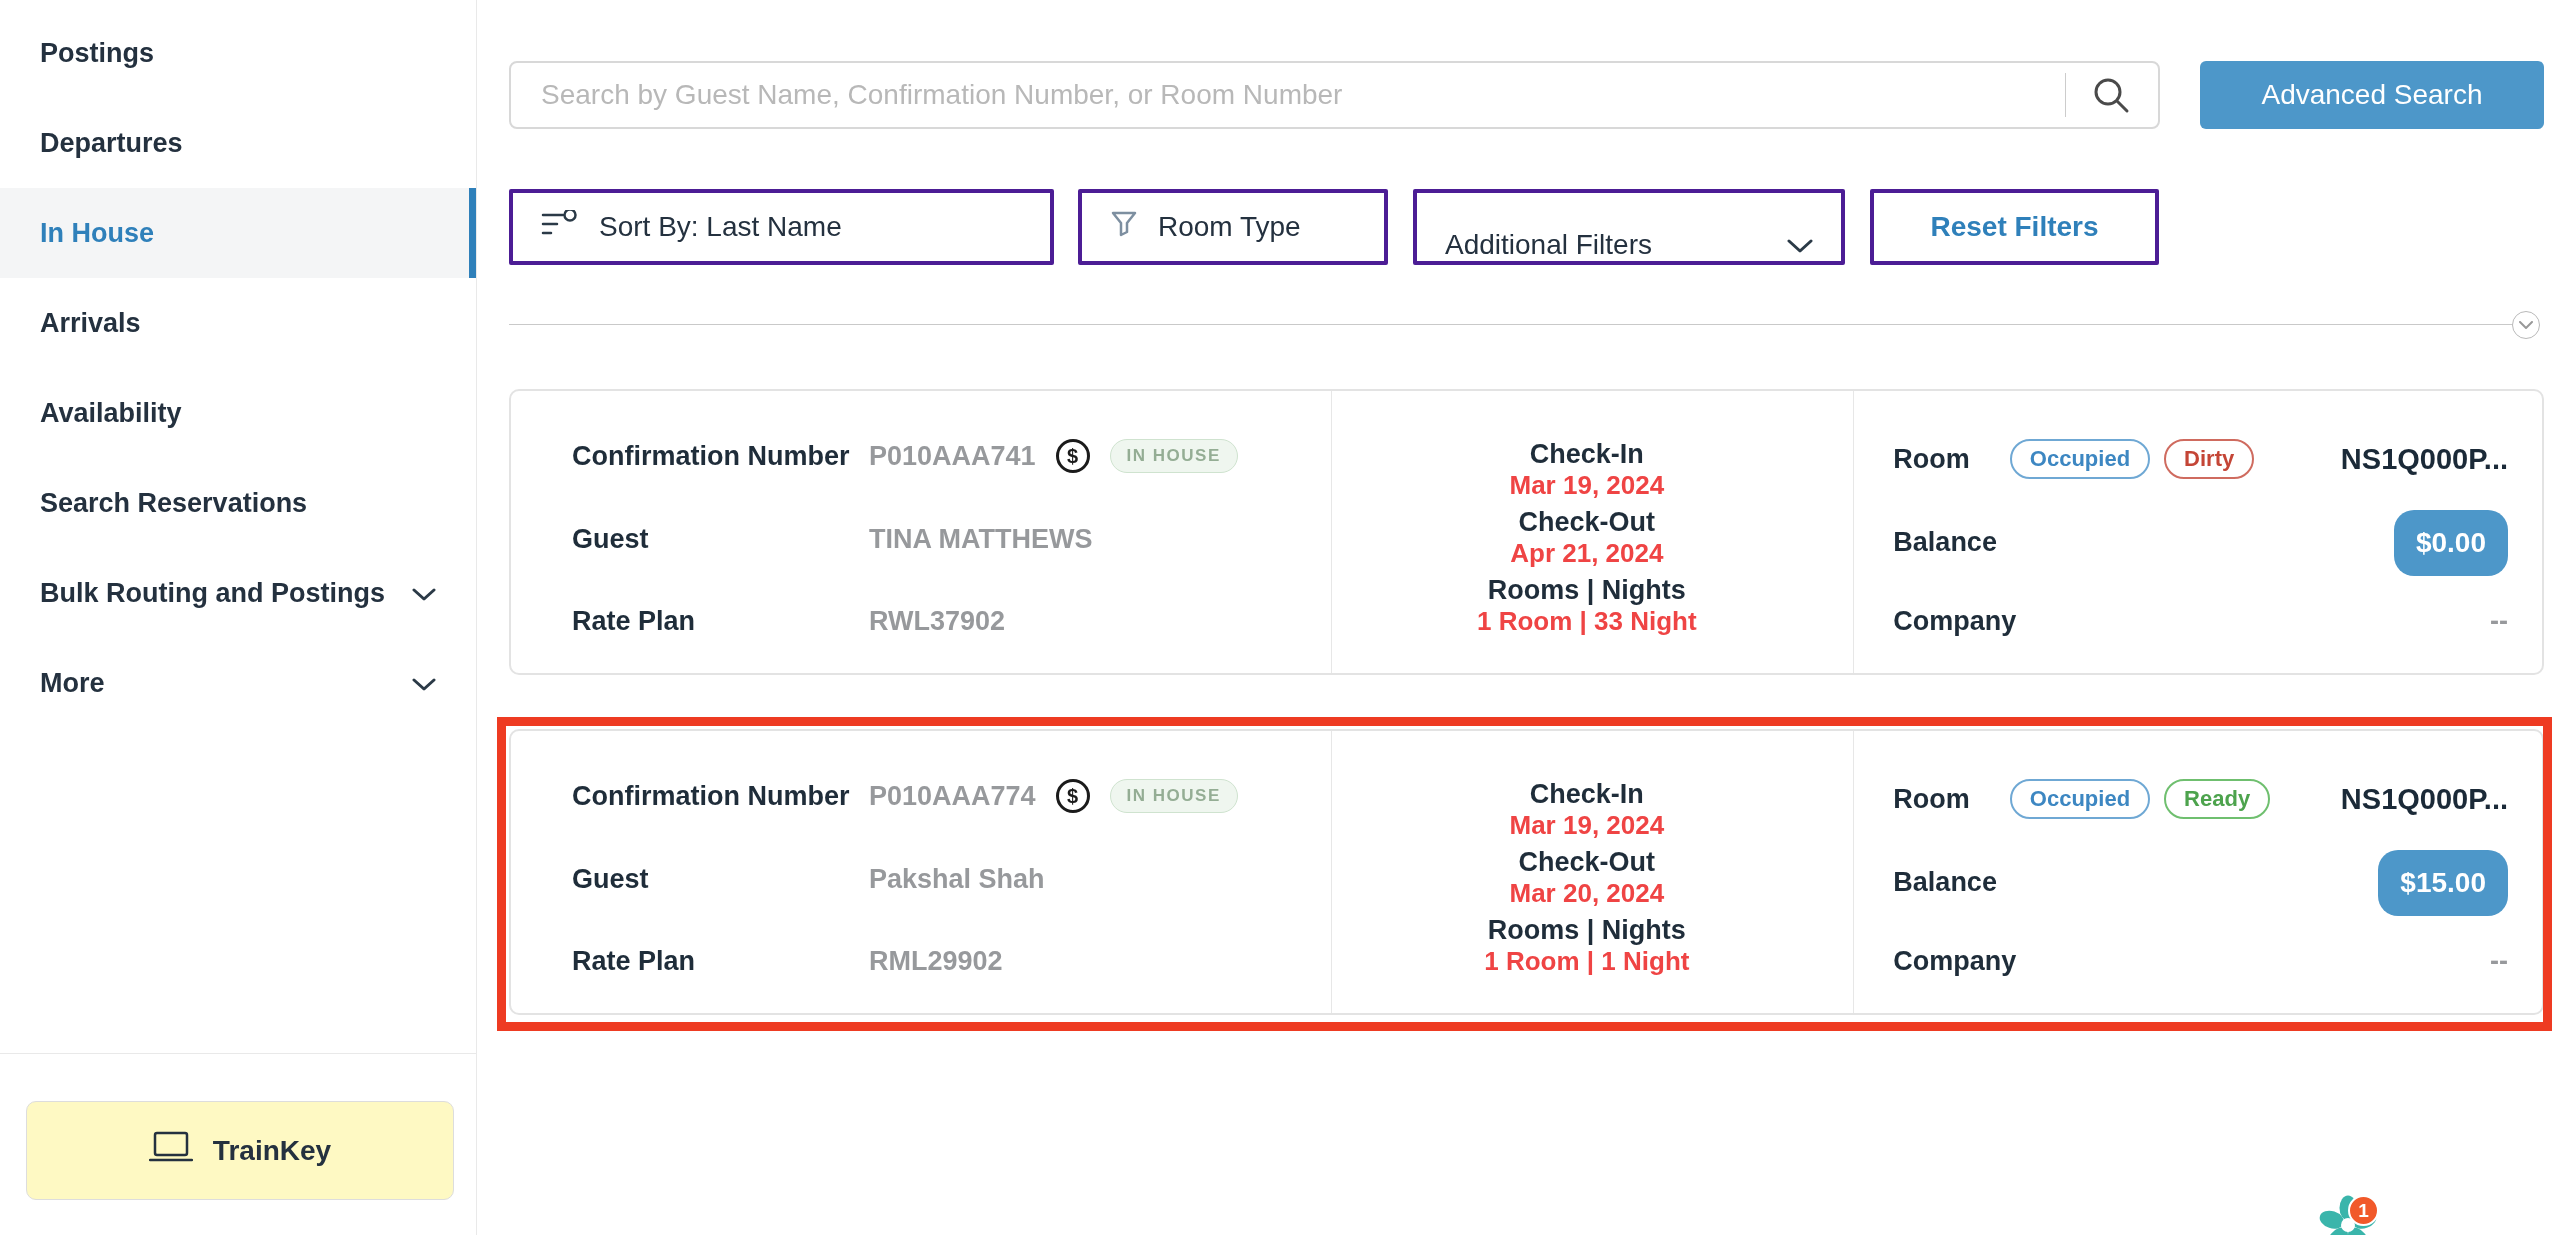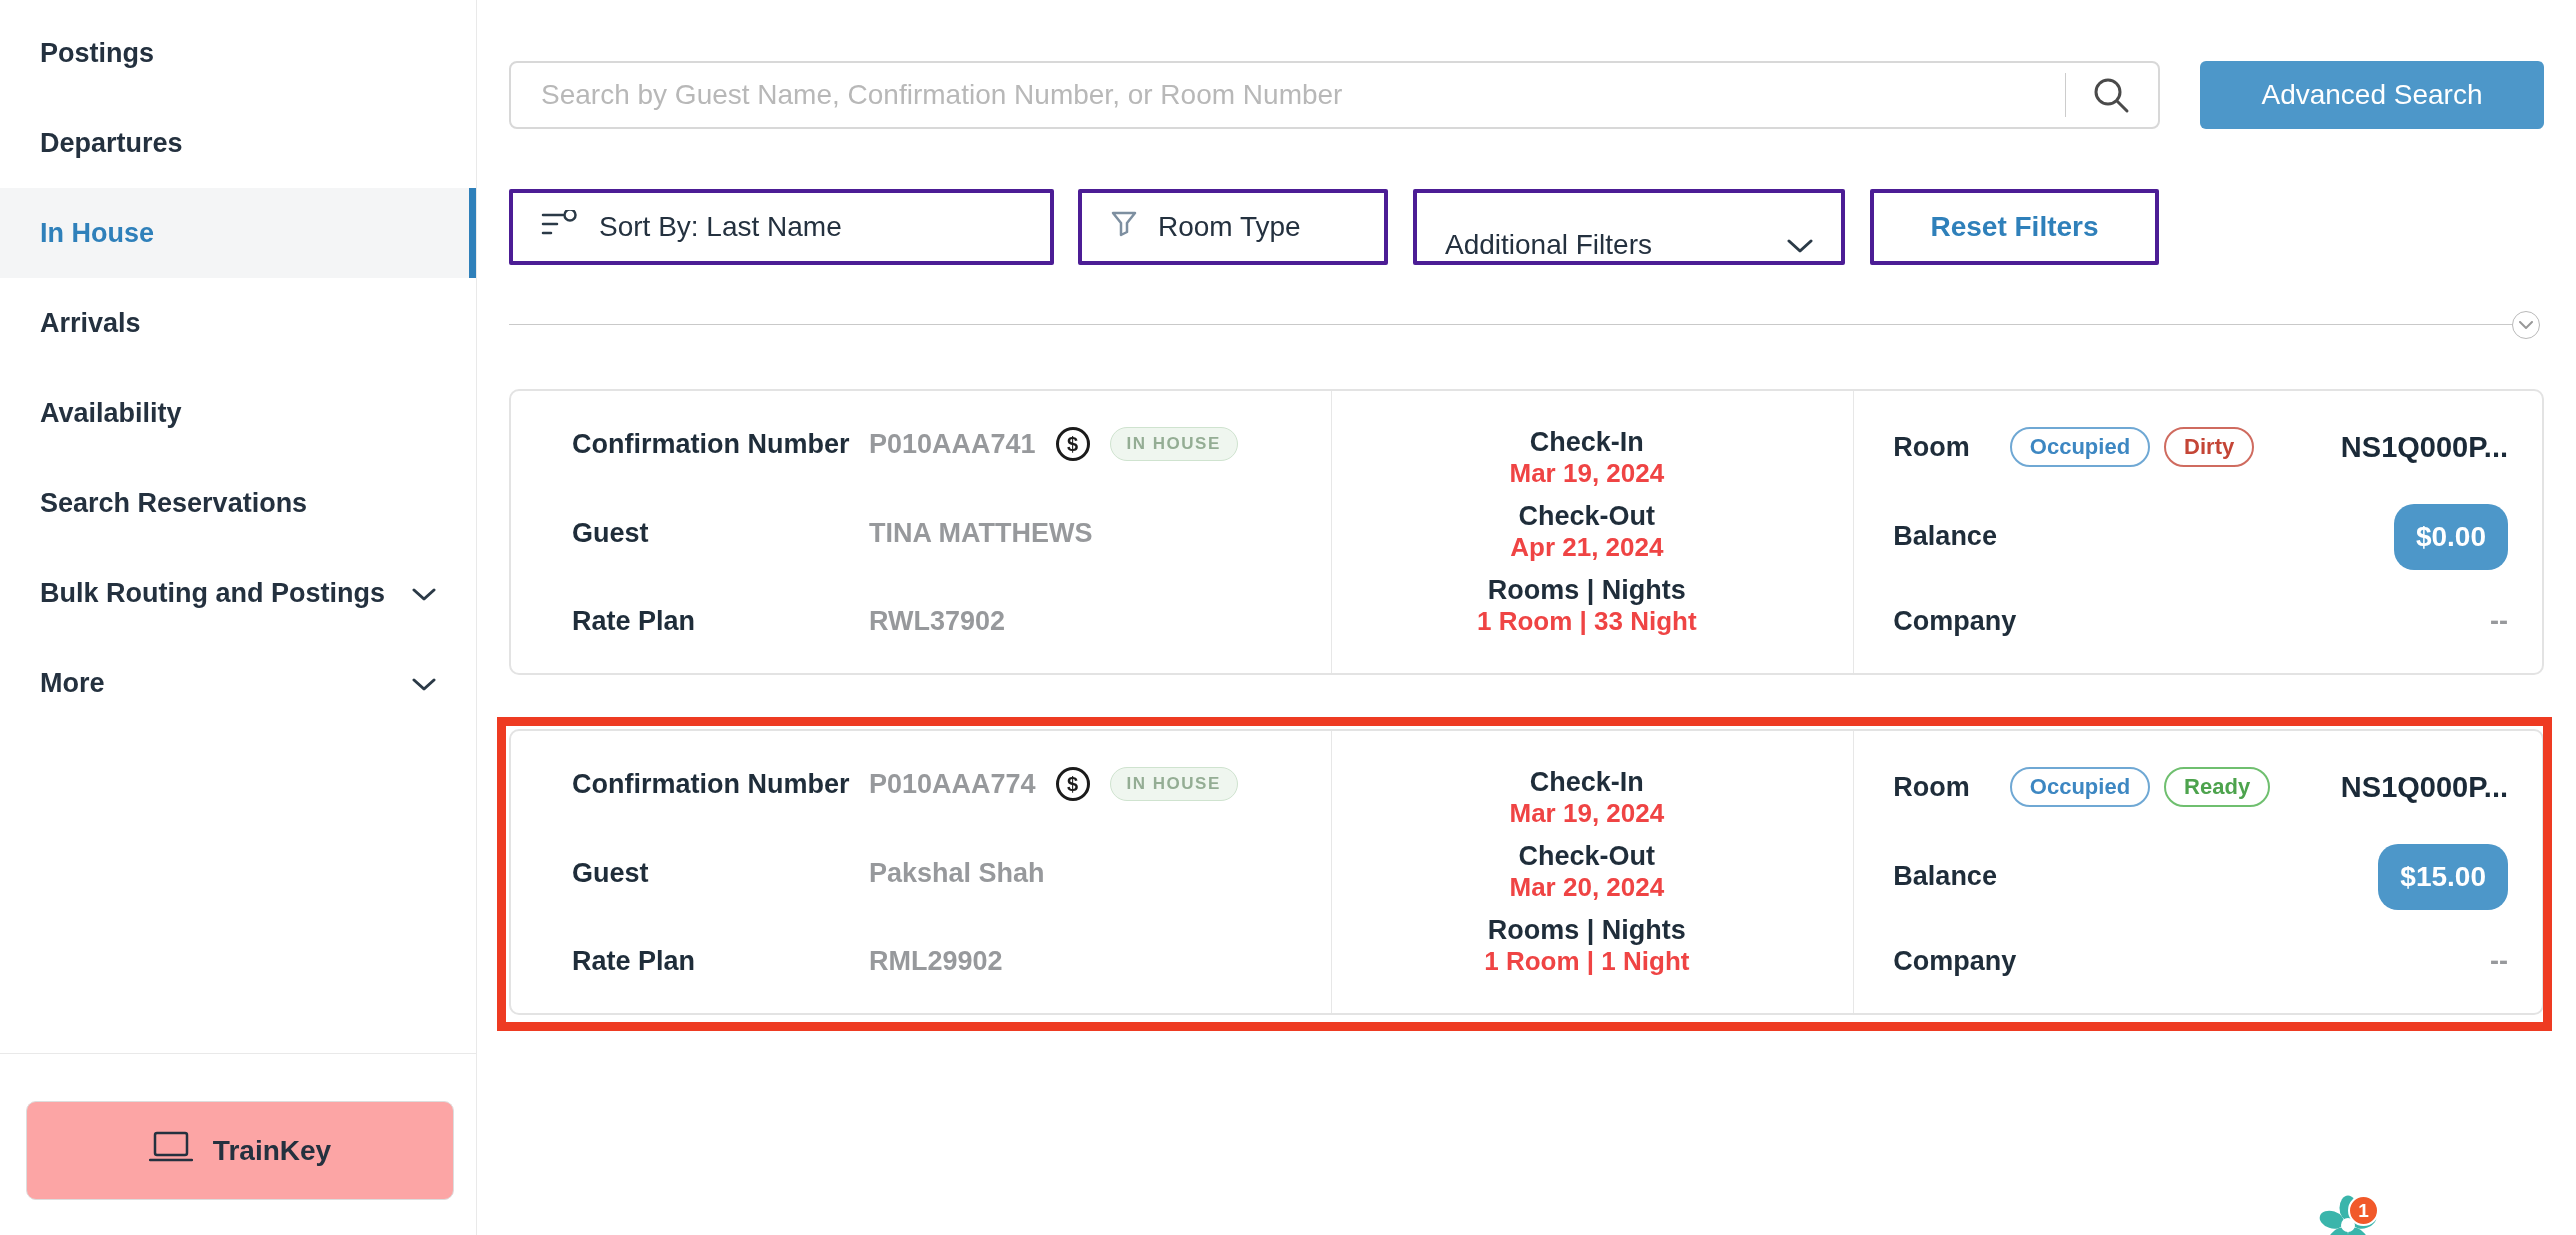--- a/index.html
+++ b/index.html
@@ -10,21 +10,21 @@
   }
 
   
   .sidebar { position:absolute; left:0; top:0; width:477px; height:1235px; background:#fff; border-right:1px solid #e9e9e9; }
   .nav { position:absolute; top:8px; left:0; right:0; }
   .nav-item { height:90px; display:flex; align-items:center; justify-content:space-between; padding:0 40px; font-size:27px; font-weight:600; color:#24313f; cursor:pointer; position:relative; }
   .nav-item.active { background:#f4f5f6; color:#2f80ba; }
   .nav-item.active::after { content:""; position:absolute; right:0; top:0; bottom:0; width:7px; background:#2f80ba; }
   .nav-chevron { flex-shrink:0; }
   .sidebar-divider { position:absolute; left:0; right:0; top:1053px; height:1px; background:#e9e9e9; }
-  .trainkey-btn { position:absolute; left:26px; top:1101px; width:428px; height:99px; background:#fca5a5; border:1px solid #dddddd; border-radius:10px; display:flex; align-items:center; justify-content:center; gap:20px; font-size:28px; font-weight:700; color:#24313f; cursor:pointer; }
+  .trainkey-btn { position:absolute; left:26px; top:1101px; width:428px; height:99px; background:#fef9c3; border:1px solid #dddddd; border-radius:10px; display:flex; align-items:center; justify-content:center; gap:20px; font-size:28px; font-weight:700; color:#24313f; cursor:pointer; }
 
   
   .search-wrap { position:absolute; left:509px; top:61px; width:1651px; height:68px; }
   .search-input { width:100%; height:100%; border:2px solid #d8d8d8; border-radius:8px; font-size:28px; padding:0 169px 0 30px; color:#333; font-family:"Liberation Sans", sans-serif; outline:none; }
   .search-input::placeholder { color:#b8b8b8; }
   .search-sep { position:absolute; right:94px; top:12px; width:1px; height:44px; background:#cccccc; }
   .search-icon { position:absolute; right:28px; top:13px; cursor:pointer; }
   .advanced-btn { position:absolute; left:2200px; top:61px; width:344px; height:68px; background:#4d97c9; border:none; border-radius:6px; color:#fff; font-size:28px; font-weight:500; cursor:pointer; font-family:"Liberation Sans", sans-serif; }
 
   
@@ -35,21 +35,21 @@
   .f-reset { left:1870px; width:289px; justify-content:center; color:#2f80ba; font-weight:600; }
 
   
   .section-hr { position:absolute; left:509px; top:324px; width:2029px; height:1px; background:#c9c9c9; }
   .collapse-circle { position:absolute; left:2512px; top:311px; width:28px; height:28px; border:1px solid #b9b9b9; border-radius:50%; background:#fff; display:flex; align-items:center; justify-content:center; cursor:pointer; }
 
   
   .card { position:absolute; left:509px; width:2035px; height:286px; background:#fff; border:2px solid #e3e3e3; border-radius:10px; display:flex; cursor:pointer; }
   .card-1 { top:389px; }
   .card-2 { top:729px; }
-  .card-col { display:flex; flex-direction:column; justify-content:space-between; padding-top:36px; padding-bottom:36px; }
+  .card-col { display:flex; flex-direction:column; justify-content:space-between; padding-top:48px; padding-bottom:36px; }
   .col1 { width:822px; padding-left:61px; }
   .col2 { width:522px; padding-left:30px; padding-right:42px; }
   .col3 { width:689px; padding-left:39px; padding-right:34px; }
   .vdiv { width:1px; background:#e7e7e7; align-self:stretch; }
   .crow { display:flex; align-items:center; }
   .clabel { font-size:27px; font-weight:700; color:#1f2d3a; }
   .col1 .clabel { width:297px; flex-shrink:0; }
   .col2 .crow { justify-content:space-between;flex-direction:column; }
   .cvalue { font-size:27px; font-weight:600; color:#97999c; display:flex; align-items:center; gap:20px; }
   .cvalue2 { font-size:26px; font-weight:600; color:#ef4444; }

